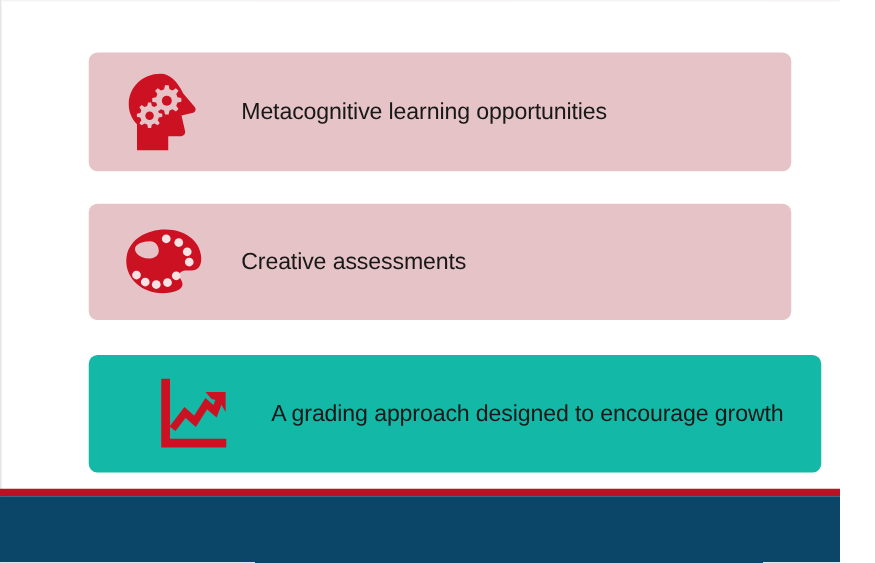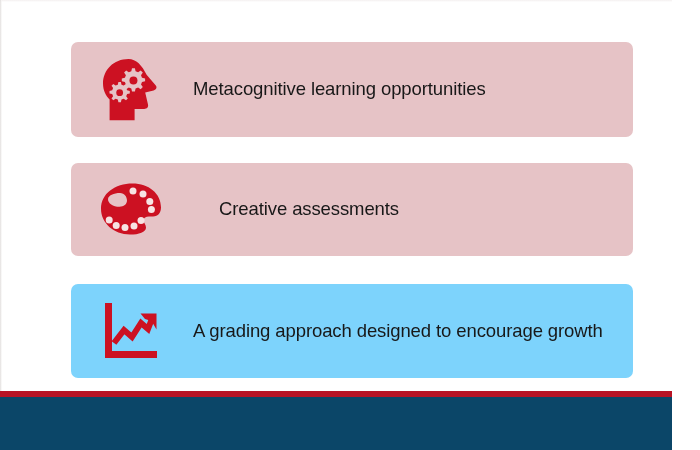--- a/index.html
+++ b/index.html
@@ -129,21 +129,21 @@
 
         <g fill="#e6c3c6">
           <path d="M18.4 25.0 l2.5 .0 .6 2.7 2.2 .9 2.3 -1.6 1.8 1.8 -1.6 2.3 .9 2.2 2.7 .6 0 2.5 -2.7 .6 -.9 2.2 1.6 2.3 -1.8 1.8 -2.3 -1.6 -2.2 .9 -.6 2.7 -2.5 0 -.6 -2.7 -2.2 -.9 -2.3 1.6 -1.8 -1.8 1.6 -2.3 -.9 -2.2 -2.7 -.6 0 -2.5 2.7 -.6 .9 -2.2 -1.6 -2.3 1.8 -1.8 2.3 1.6 2.2 -.9 z"></path>
           <circle cx="19.65" cy="35.65" r="3.4" fill="#cc1122"></circle>
         </g>
       </svg>
     </div>
     <div class="card-text" style="color: rgb(24, 24, 24);">Metacognitive learning opportunities</div>
   </div>
 
-  <div class="card" id="card-2" style="background: rgb(230, 195, 198); gap: 26px;">
+  <div class="card" id="card-2" style="background: rgb(230, 195, 198);">
     <div class="card-icon">
       <svg width="64" height="56" viewBox="0 0 64 56" aria-hidden="true">
 
         <path fill="#cc1122" d="M33.5 1.5
                  C16.0 1.5 2.0 11.6 2.0 26.8
                  C2.0 41.0 14.5 52.5 31.0 52.5
                  C40.0 52.5 47.0 50.0 47.0 45.4
                  C47.0 42.6 44.6 41.0 44.6 38.2
                  C44.6 35.6 46.8 34.4 50.0 34.4
                  L54.0 34.4
@@ -165,21 +165,21 @@
           <circle cx="35.0" cy="44.0" r="3.5"></circle>
           <circle cx="26.0" cy="45.6" r="3.5"></circle>
           <circle cx="17.2" cy="43.6" r="3.5"></circle>
           <circle cx="10.2" cy="38.0" r="3.5"></circle>
         </g>
       </svg>
     </div>
     <div class="card-text" style="color: rgb(24, 24, 24);">Creative assessments</div>
   </div>
 
-  <div class="card" id="card-3" style="background: #7dd3fc;">
+  <div class="card" id="card-3" style="background: #14b8a6; padding-left: 24px;">
     <div class="card-icon">
       <svg width="60" height="60" viewBox="0 0 60 60" aria-hidden="true">
 
         <path fill="#cc1122" d="M4 2 h7 v48 h45 v7 H4 Z"></path>
 
         <path fill="none" stroke="#cc1122" stroke-width="6" stroke-linejoin="miter" stroke-linecap="butt" d="M13 42 L23 29 L31 36 L40 22 L47 28 L52 15"></path>
 
         <path fill="#cc1122" d="M39.5 12.5 L55.5 12.5 L55.5 28.5 L50.5 20.0 L44.0 18.0 Z"></path>
       </svg>
     </div>

